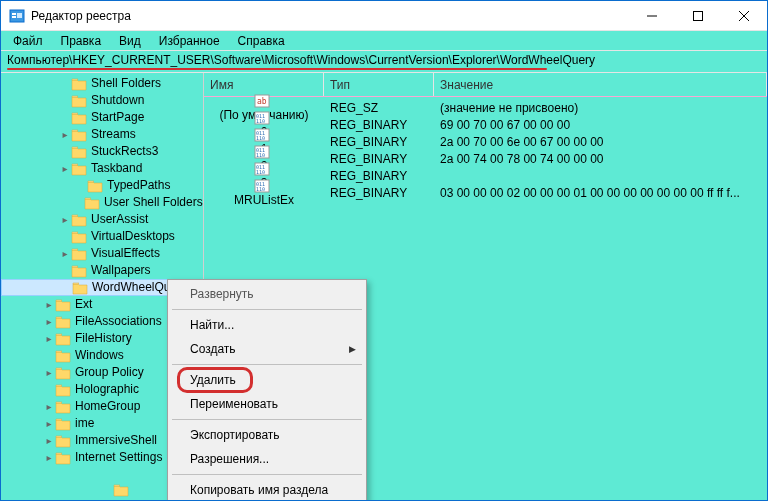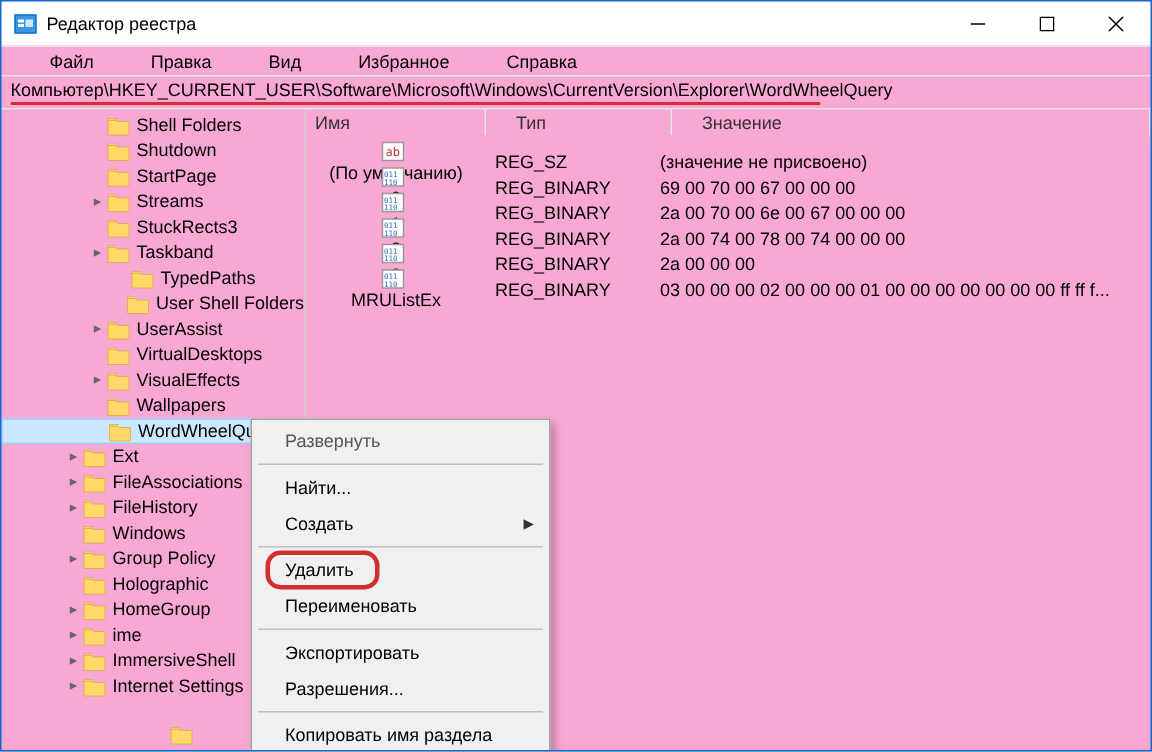--- a/index.html
+++ b/index.html
@@ -1,38 +1,38 @@
 <!DOCTYPE html>
 <html><head>
 <meta charset="utf-8">
 <style>
   * { box-sizing: border-box; }
   html, body { margin: 0; padding: 0; font-family: "Segoe UI", Tahoma, sans-serif; font-size: 12px; color: #000; }
-  .window { width: 768px; height: 501px; background: #f9a8d4; border: 1px solid #0a6cce; position: relative; overflow: hidden; }
+  .window { width: 768px; height: 501px; background: #5eead4; border: 1px solid #0a6cce; position: relative; overflow: hidden; }
   .titlebar { height: 30px; display: flex; align-items: center; background: #fff; border-bottom: 1px solid #e5e5e5; }
   .titlebar .appicon { width: 16px; height: 16px; margin: 0 6px 0 8px; display: inline-flex; }
   .titlebar .title { flex: 1; font-size: 12px; }
   .winbtns { display: flex; height: 100%; }
   .winbtn { width: 46px; display: flex; align-items: center; justify-content: center; font-size: 13px; color: #333; }
   .menubar { height: 20px; display: flex; align-items: center; padding: 0 4px; gap: 2px; border-bottom: 1px solid #e5e5e5; }
-  .menuitem { padding: 2px 8px; margin-left: 20px; }
+  .menuitem { padding: 2px 8px; }
   .addressbar { height: 22px; display: flex; align-items: flex-start; padding: 2px 6px; border-bottom: 1px solid #e5e5e5; position: relative; }
   .addressbar .addr { white-space: nowrap; overflow: hidden; font-size: 12px; }
   .addr-underline { position: absolute; left: 6px; bottom: 2px; height: 2px; background: #d32f2f; border-radius: 1px; }
   .body { display: flex; height: calc(100% - 30px - 20px - 22px); position: relative; }
   .tree { width: 203px; border-right: 1px solid #d0d0d0; overflow: hidden; padding: 2px 0; white-space: nowrap; }
   .node { display: flex; align-items: center; height: 17px; line-height: 17px; cursor: default; }
   .exp { width: 12px; text-align: center; color: #666; font-size: 10px; display: inline-block; }
   .exp.none { visibility: hidden; }
   .foldericon { width: 16px; height: 14px; margin: 0 4px 0 0; display: inline-flex; }
   .node .lbl { font-size: 12px; }
   .node.sel { background: #cce8ff; border: 1px solid #99d1ff; height: 17px; }
   .node.sel .lbl { }
   .list { flex: 1; overflow: hidden; }
-  .listhdr { display: flex; height: 24px; border-bottom: 7px solid #f9a8d4; gap: 14px; }
+  .listhdr { display: flex; height: 24px; border-bottom: 1px solid #f9a8d4; }
   .col { padding: 0 6px; border-right: 1px solid #e5e5e5; height: 100%; display: flex; align-items: center; color: #333; }
   .col.name { width: 120px; }
   .col.type { width: 110px; }
   .col.data { flex: 1; }
   .rows { padding: 2px 0; }
   .row { display: flex; height: 17px; align-items: center; }
   .cell { padding: 0 6px; overflow: hidden; white-space: nowrap; text-overflow: ellipsis; }
   .cell.name { width: 120px; display: flex; align-items: center; flex-direction: column; }
   .cell.type { width: 110px; }
   .cell.data { flex: 1; }
@@ -402,21 +402,20 @@
               <span class="valicon">
                 <svg viewBox="0 0 16 14">
                   <rect x="1" y="1" width="14" height="12" fill="#fff" stroke="#999"></rect>
                   <text x="2" y="7" font-size="5" fill="#2e6db4" font-family="monospace">011</text>
                   <text x="2" y="12" font-size="5" fill="#2e6db4" font-family="monospace">110</text>
                 </svg>
               </span>
               <span>3</span>
             </div>
             <div class="cell type">REG_BINARY</div>
-            <div class="cell data">2a 00 00 00</div>
           </div>
           <div class="row">
             <div class="cell name">
               <span class="valicon">
                 <svg viewBox="0 0 16 14">
                   <rect x="1" y="1" width="14" height="12" fill="#fff" stroke="#999"></rect>
                   <text x="2" y="7" font-size="5" fill="#2e6db4" font-family="monospace">011</text>
                   <text x="2" y="12" font-size="5" fill="#2e6db4" font-family="monospace">110</text>
                 </svg>
               </span>

